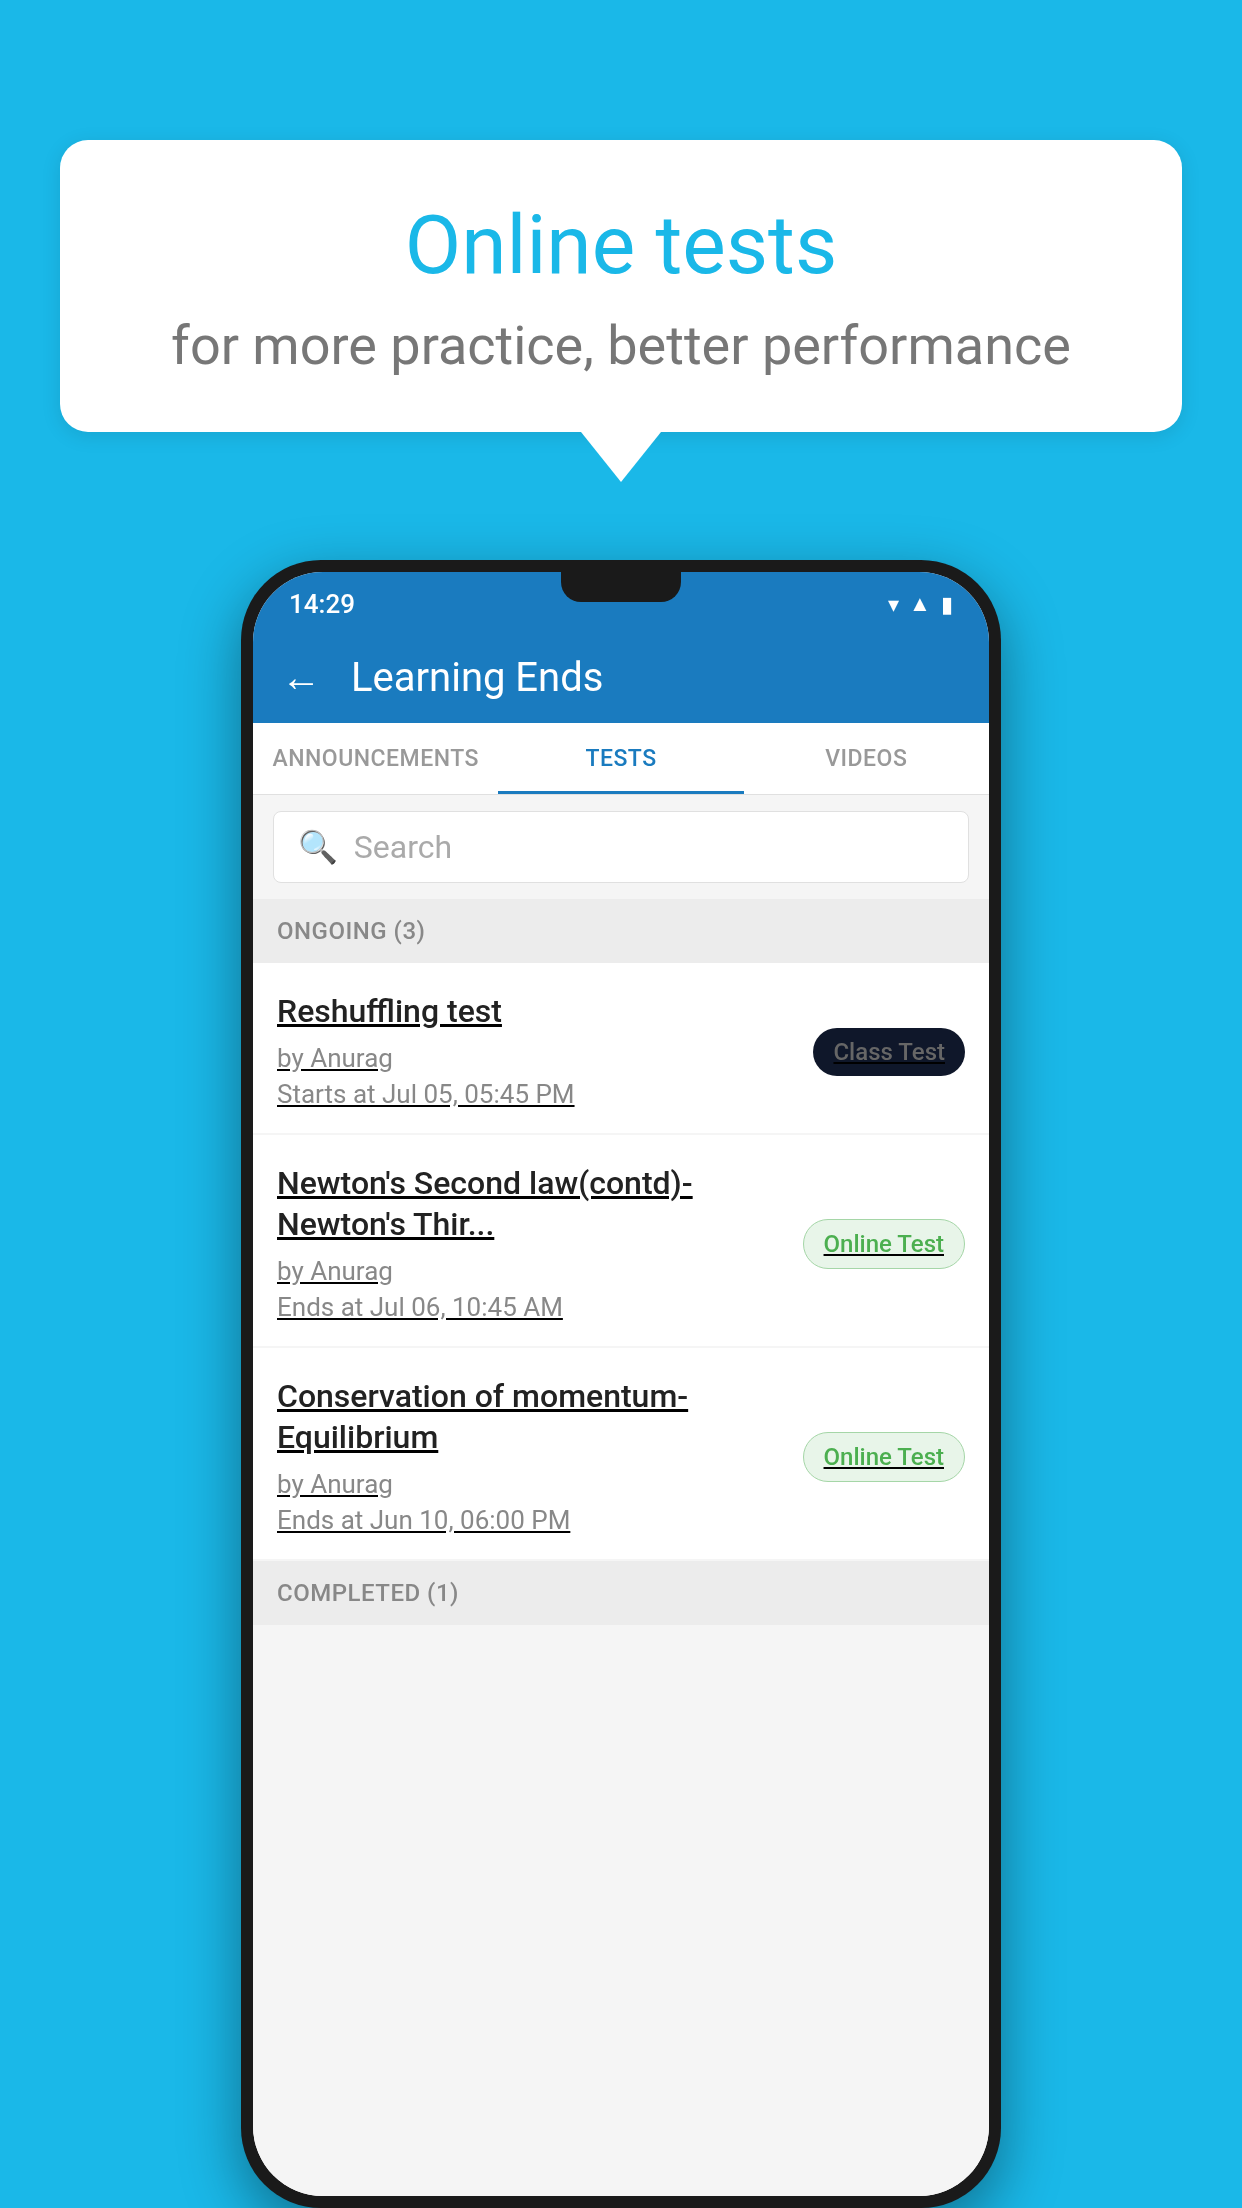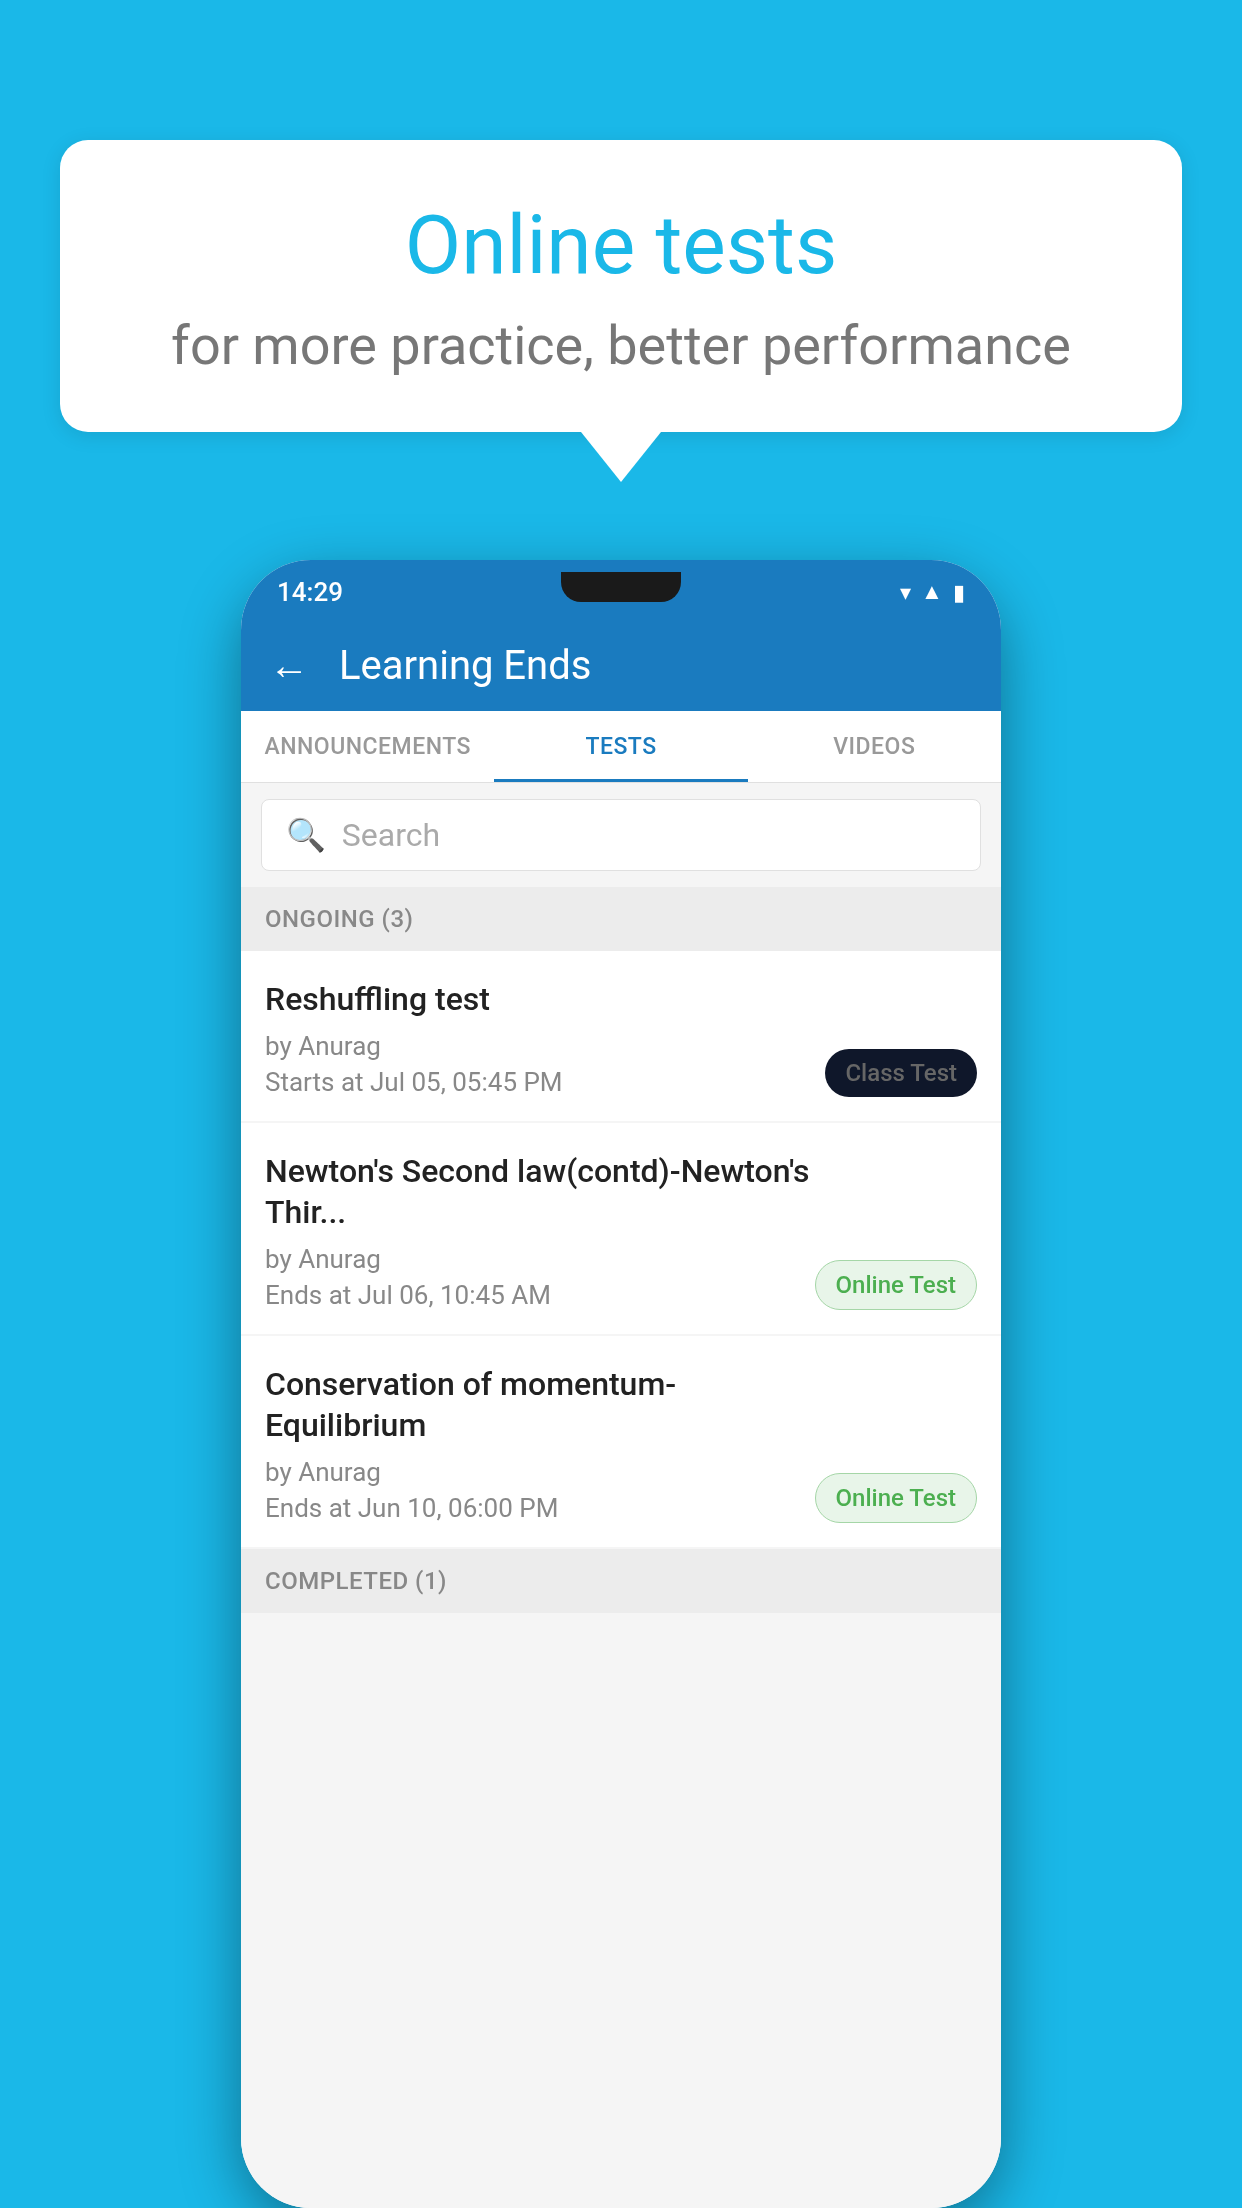--- a/index.html
+++ b/index.html
@@ -64,20 +64,21 @@
       right: 80px;
       bottom: 0;
       display: flex;
       justify-content: center;
     }
 
     .phone {
       width: 760px;
       background: #1a1a1a;
       border-radius: 80px;
+      padding: 12px;
       box-shadow: 0 20px 60px rgba(0,0,0,0.4);
       position: relative;
     }
 
     .phone-inner {
       background: white;
       border-radius: 70px;
       overflow: hidden;
       height: 100%;
       display: flex;
@@ -230,22 +231,23 @@
       letter-spacing: 0.5px;
       text-transform: uppercase;
     }
 
     
     .test-item {
       background: white;
       padding: 28px 24px 24px;
       margin-bottom: 2px;
       display: flex;
-      align-items: flex-end;
+      align-items: center;
       justify-content: space-between;
+      text-decoration: underline;
     }
 
     .test-info {
       flex: 1;
     }
 
     .test-name {
       font-size: 32px;
       color: #222;
       font-weight: 500;

